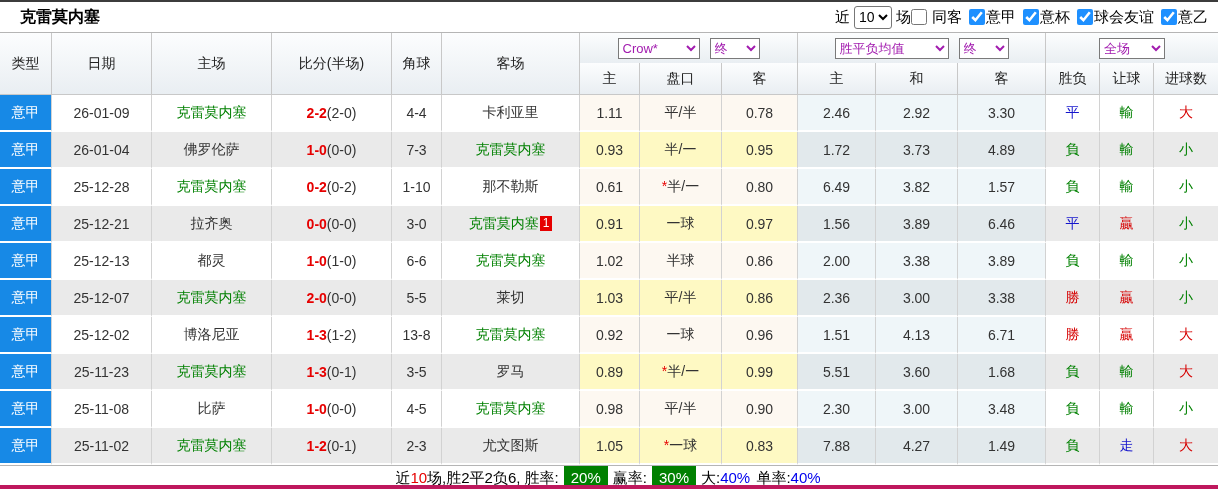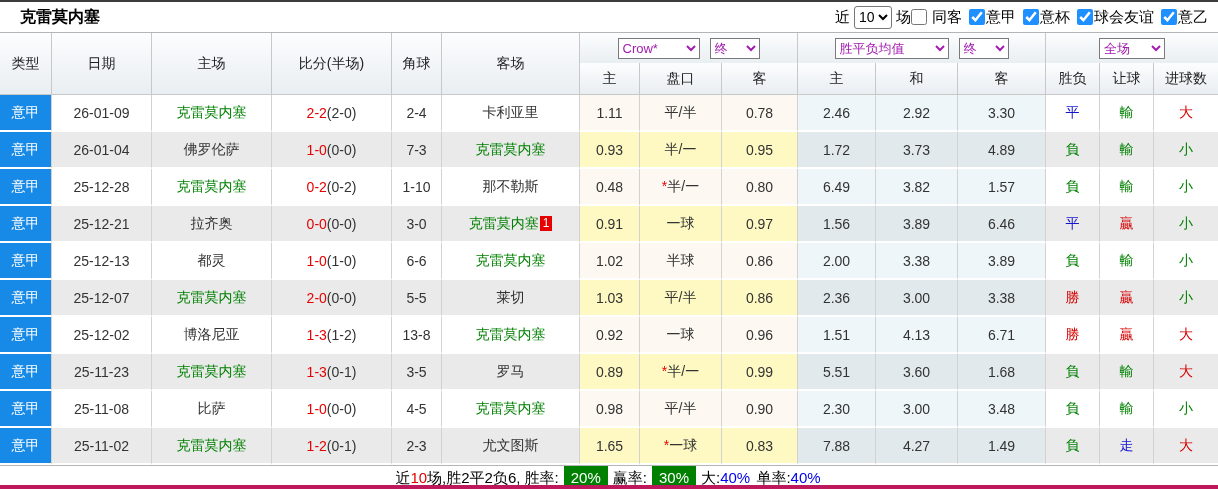--- a/index.html
+++ b/index.html
@@ -60,21 +60,21 @@
   }
   tbody td:last-child { border-right:none; }
   tr.odd  td { background:#ffffff; }
   tr.even td { background:#eaeaea; }
   tr.odd  td.c-odd  { background:#fdf8f1; }
   tr.even td.c-odd  { background:#fef9c3; }
   tr.odd  td.c-mean { background:#eff6f9; }
   tr.even td.c-mean { background:#e2e9ec;margin-top:36px; }
   td.c-league { background:#1789e6 !important; color:#fff; }
   .hl { color:#008000; }
-  .score-main { color:#e60000; }
+  .score-main { color:#e60000;font-weight:bold; }
   .score-half { color:#333; }
   .star { color:#e60000; }
   .t-red   { color:#d60000; }
   .t-green { color:#008000; }
   .t-blue  { color:#1515cc; }
   .badge {
     display:inline-block; background:#e60000; color:#fff;
     font-size:12px; line-height:15px; padding:0 3px; margin-left:1px;
     vertical-align:1px;
   }
@@ -193,21 +193,21 @@
         <th>让球</th>
         <th>进球数</th>
       </tr>
     </thead>
     <tbody>
         <tr class="odd">
           <td class="c-league">意甲</td>
           <td class="c-date">26-01-09</td>
           <td class="c-team hl">克雷莫内塞</td>
           <td class="c-score"><span class="score-main">2-2</span><span class="score-half">(2-0)</span></td>
-          <td class="c-corner">2-4</td>
+          <td class="c-corner">4-4</td>
           <td class="c-team">卡利亚里</td>
           <td class="c-odd">1.11</td>
           <td class="c-odd">平/半</td>
           <td class="c-odd">0.78</td>
           <td class="c-mean">2.46</td>
           <td class="c-mean">2.92</td>
           <td class="c-mean">3.30</td>
           <td class="c-res t-blue">平</td>
           <td class="c-res t-green">輸</td>
           <td class="c-res t-red">大</td>
@@ -229,21 +229,21 @@
           <td class="c-res t-green">輸</td>
           <td class="c-res t-green">小</td>
         </tr>
         <tr class="odd">
           <td class="c-league">意甲</td>
           <td class="c-date">25-12-28</td>
           <td class="c-team hl">克雷莫内塞</td>
           <td class="c-score"><span class="score-main">0-2</span><span class="score-half">(0-2)</span></td>
           <td class="c-corner">1-10</td>
           <td class="c-team">那不勒斯</td>
-          <td class="c-odd">0.48</td>
+          <td class="c-odd">0.61</td>
           <td class="c-odd"><span class="star">*</span>半/一</td>
           <td class="c-odd">0.80</td>
           <td class="c-mean">6.49</td>
           <td class="c-mean">3.82</td>
           <td class="c-mean">1.57</td>
           <td class="c-res t-green">負</td>
           <td class="c-res t-green">輸</td>
           <td class="c-res t-green">小</td>
         </tr>
         <tr class="even">
@@ -348,21 +348,21 @@
           <td class="c-res t-green">輸</td>
           <td class="c-res t-green">小</td>
         </tr>
         <tr class="even">
           <td class="c-league">意甲</td>
           <td class="c-date">25-11-02</td>
           <td class="c-team hl">克雷莫内塞</td>
           <td class="c-score"><span class="score-main">1-2</span><span class="score-half">(0-1)</span></td>
           <td class="c-corner">2-3</td>
           <td class="c-team">尤文图斯</td>
-          <td class="c-odd">1.65</td>
+          <td class="c-odd">1.05</td>
           <td class="c-odd"><span class="star">*</span>一球</td>
           <td class="c-odd">0.83</td>
           <td class="c-mean">7.88</td>
           <td class="c-mean">4.27</td>
           <td class="c-mean">1.49</td>
           <td class="c-res t-green">負</td>
           <td class="c-res t-blue">走</td>
           <td class="c-res t-red">大</td>
         </tr>
       </tbody>

